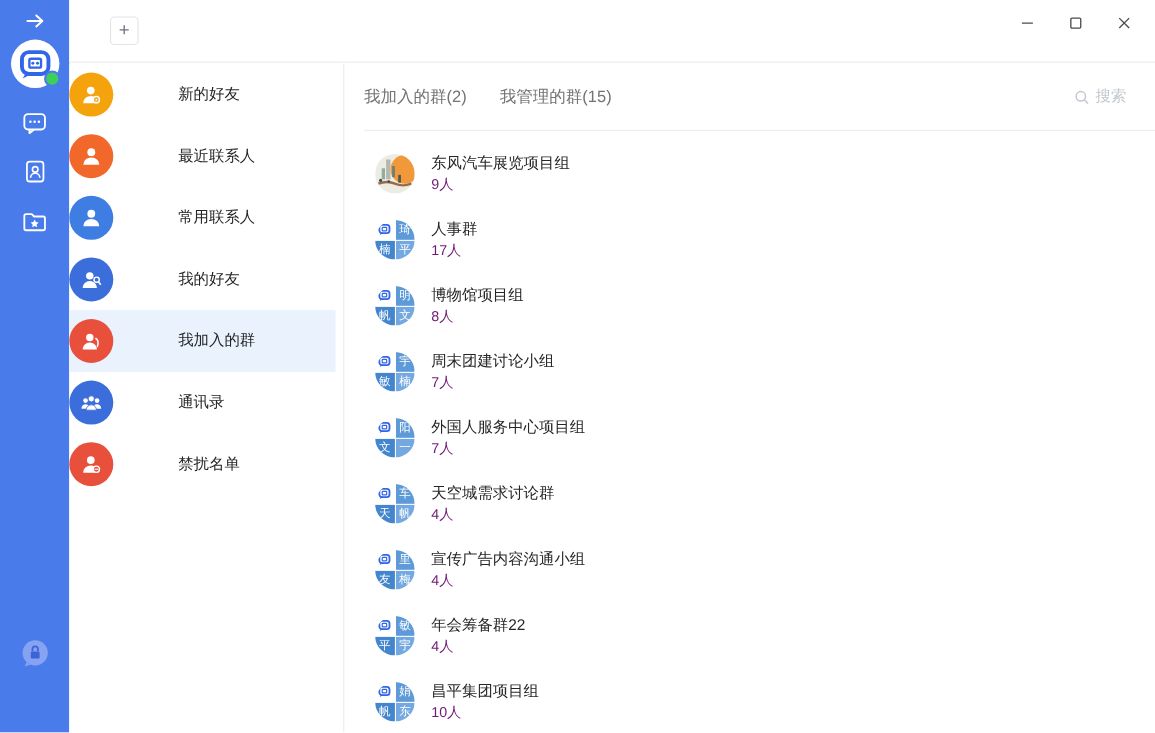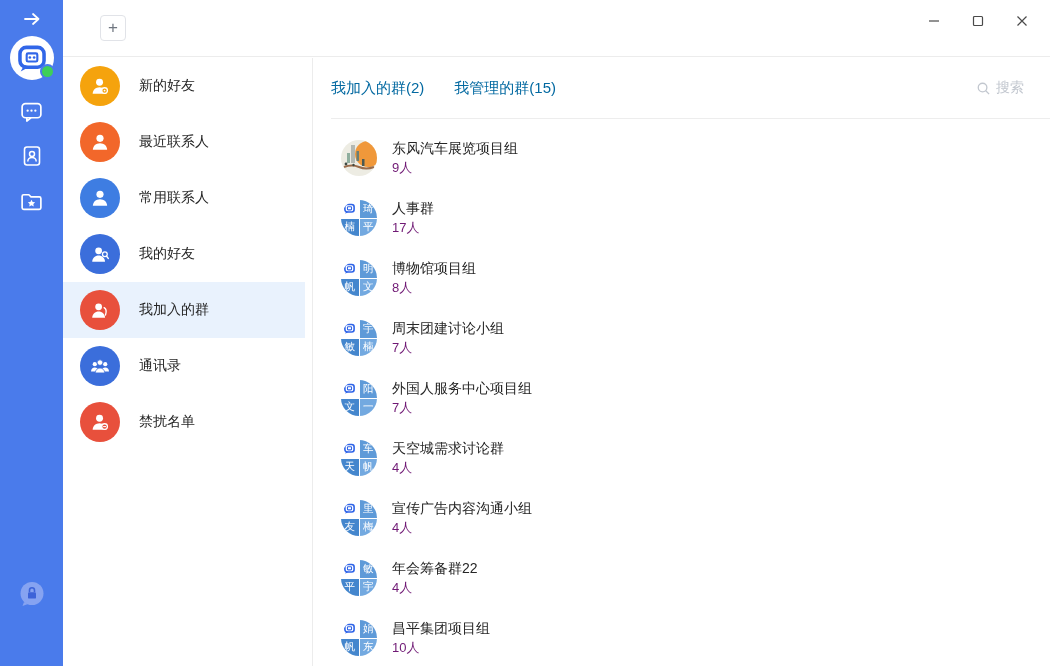--- a/index.html
+++ b/index.html
@@ -27,30 +27,30 @@
           padding:0 8px 0 32px;font-size:13px;color:#333;outline:none;font-family:inherit;background:#fff;}
   .searchbox input::placeholder{color:#b9bfc9;}
   .searchbox .mag{position:absolute;left:10px;top:7px;}
   .add-btn{margin-left:12px;width:26px;height:26px;border:1px solid #e1e3e8;border-radius:4px;background:#fff;
           color:#6f7680;font-size:17px;line-height:22px;text-align:center;cursor:pointer;padding:0;font-family:inherit;}
   .win-controls{margin-left:auto;display:flex;align-items:flex-start;gap:0;padding-right:6px;}
   .win-btn{width:44px;height:30px;display:flex;align-items:center;justify-content:center;cursor:pointer;margin-top:-14px;}
   
   .sidepanel{position:absolute;left:63px;top:58px;width:250px;height:608px;background:#fff;
              border-right:1px solid #ececec;box-sizing:border-box;}
-  .nav-item{height:56px;width:242px;display:flex;align-items:center;padding-left:17px;box-sizing:border-box;cursor:pointer;}
+  .nav-item{height:56px;width:242px;display:flex;align-items:center;box-sizing:border-box;cursor:pointer;gap:40px;}
   .nav-item.selected{background:#e9f2fd;}
   .nav-ico{width:40px;height:40px;border-radius:50%;flex:0 0 40px;margin-right:19px;
            display:flex;align-items:center;justify-content:center;}
   .nav-label{font-size:14px;color:#262626;}
   
   .content{position:absolute;left:314px;top:58px;width:736px;height:608px;background:#fff;}
   .content-header{height:61px;margin-left:17px;border-bottom:1px solid #ededed;
                   display:flex;align-items:center;padding-right:26px;box-sizing:border-box;}
-  .tab{font-size:15px;color:#0369a1;cursor:pointer;margin-right:30px;}
+  .tab{font-size:15px;color:#737373;cursor:pointer;margin-right:30px;}
   .content-search{margin-left:auto;display:flex;align-items:center;gap:5px;color:#c2c7cf;font-size:14px;cursor:pointer;}
   .group-list{padding-top:9px;}
   .group-row{height:60px;display:flex;align-items:center;padding-left:27px;cursor:pointer;}
   .g-avatar{width:36px;height:36px;border-radius:50%;overflow:hidden;flex:0 0 36px;margin-right:15px;}
   .quad{display:grid;grid-template-columns:1fr 1fr;grid-template-rows:1fr 1fr;gap:1px;background:#fff;width:36px;height:36px;}
   .q{display:flex;align-items:center;justify-content:center;color:#fff;font-size:10.5px;overflow:hidden;}
   .q-tl{background:#fff;}
   .q-tr{background:#5e9ad8;}
   .q-bl{background:#4486cd;}
   .q-br{background:#73a9e0;}

